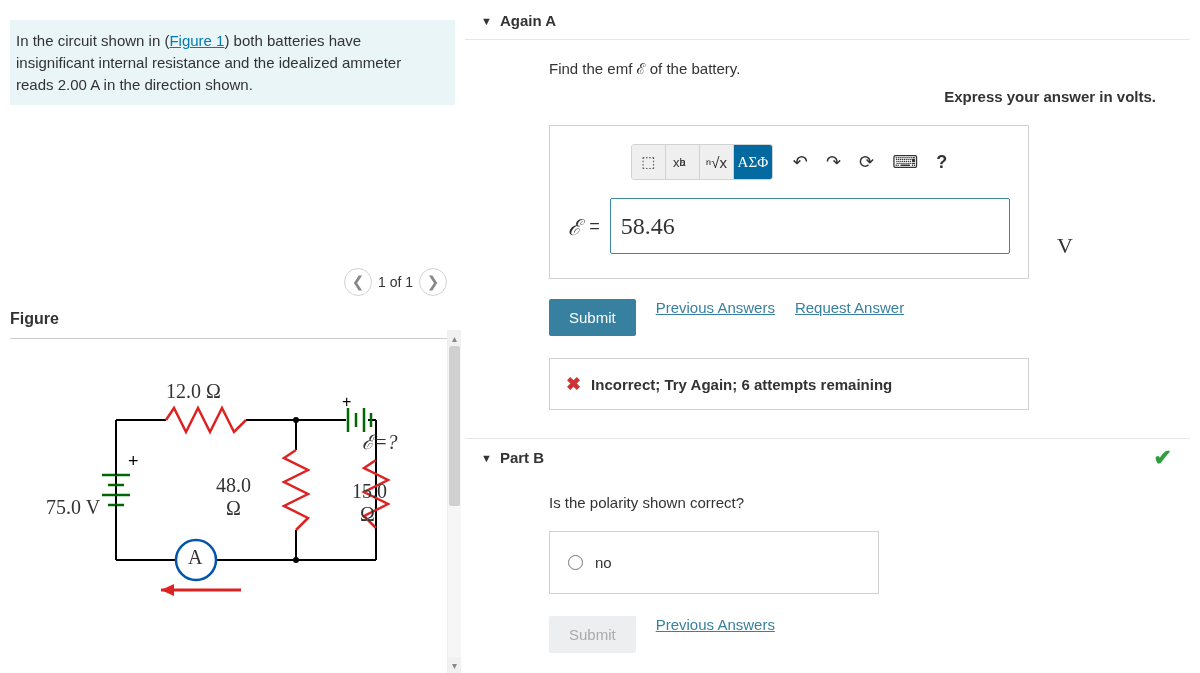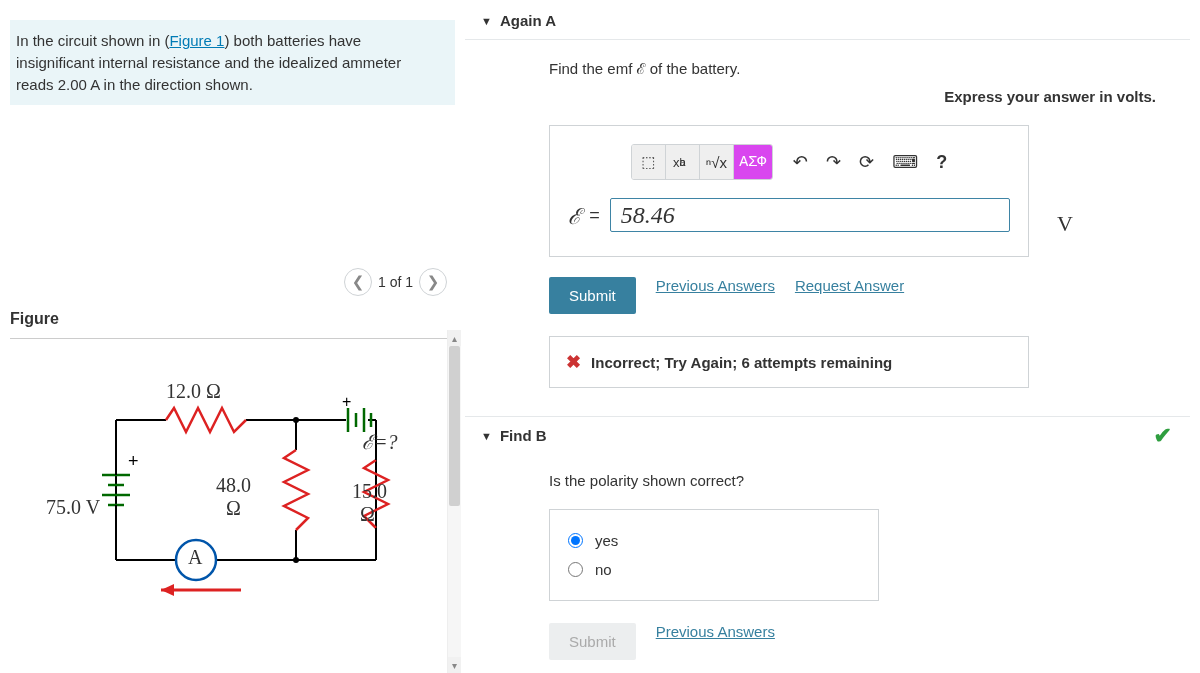--- a/index.html
+++ b/index.html
@@ -144,43 +144,42 @@
     display:flex; align-items:center; justify-content:center;
     border-right:1px solid #cfd3d6;
     background:#fff;
     color:#333;
     cursor:pointer;
     font-size:15px;
   }
   .tool:last-child { border-right:none; }
   .tool.thin { width:38px; }
   .tool.gray { background:#efefef; }
-  .tool.blue-bg { background:#d946ef; color:#fff; font-family: Liberation Mono, monospace;}
+  .tool.blue-bg { background:#0369a1; color:#fff; font-family: Liberation Serif, serif;}
   .toolbar-right {
     display:flex; gap:18px; align-items:center;
     margin-left:20px;
   }
   .toolbar-right .ti { font-size:18px; color:#333; cursor:pointer;}
 
   .equation-row {
     display:flex; align-items:center;
   }
   .eq-label { font-family:'Times New Roman', serif; font-style:italic; font-size:22px; margin-right:8px; }
   .eq-eq { font-size:18px; margin-right:10px;}
   .eq-input {
     flex:1;
-    height:34px;
+    height:56px;
     border:1px solid #3e84a5;
     border-radius:2px;
     font-family:'Times New Roman', serif;
     font-size:24px;
     padding:2px 10px;
     color:#333;
     background:#fff;
-    font-style:italic;
   }
   .eq-unit { font-family:'Times New Roman', serif; font-size:22px; margin-left:18px; }
 
   .submit-row {
     display:flex; align-items:flex-start; gap:20px;
     margin-top:22px;
   }
   .btn-submit {
     background:#37809f;
     color:#fff;
@@ -379,32 +378,28 @@
         <span class="x-icon">✖</span>
         <span>Incorrect; Try Again; 6 attempts remaining</span>
       </div>
     </div>
   </div>
 
   <div class="part-b-block">
     <div class="part-b-header-wrap">
       <div class="part-header" style="border-bottom:none; flex:1;">
         <span class="part-toggle">▼</span>
-        <span>Find B</span>
+        <span>Part B</span>
       </div>
       <span class="check-icon">✔</span>
     </div>
     <div class="part-b-body">
       <div class="instr">Is the polarity shown correct?</div>
       <div class="radio-box">
         <label class="radio-row">
-          <input type="radio" name="polarity" checked="" style="">
-          <span>yes</span>
-        </label>
-        <label class="radio-row">
           <input type="radio" name="polarity" style="">
           <span>no</span>
         </label>
       </div>
       <div class="submit-row">
         <button class="btn-submit disabled">Submit</button>
         <span class="link">Previous Answers</span>
       </div>
     </div>
   </div>

